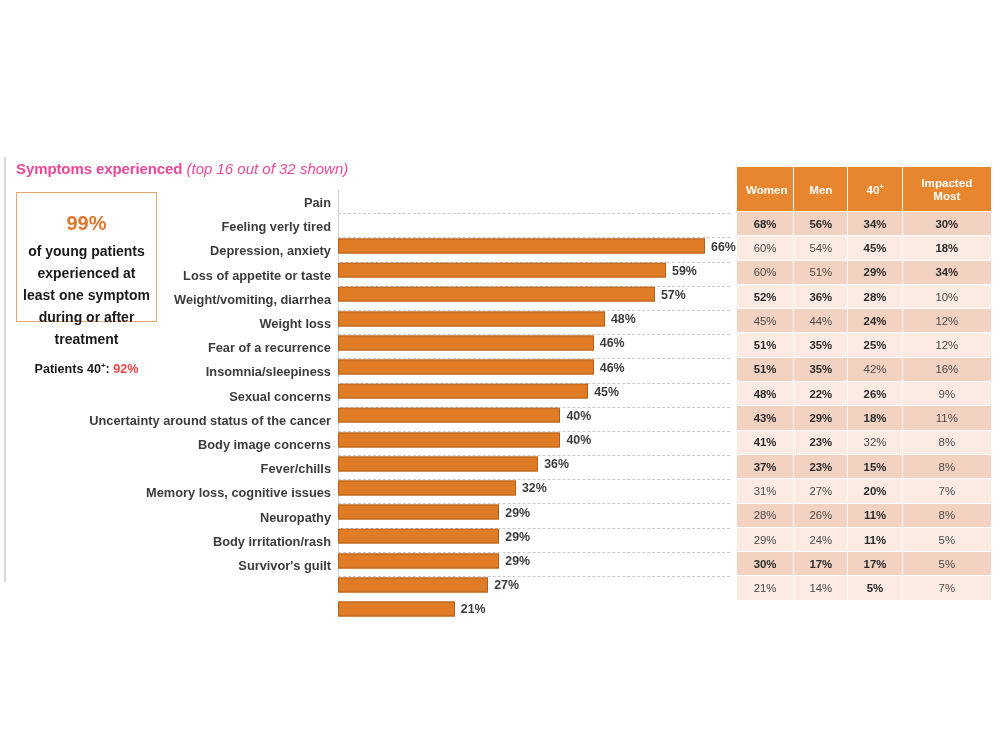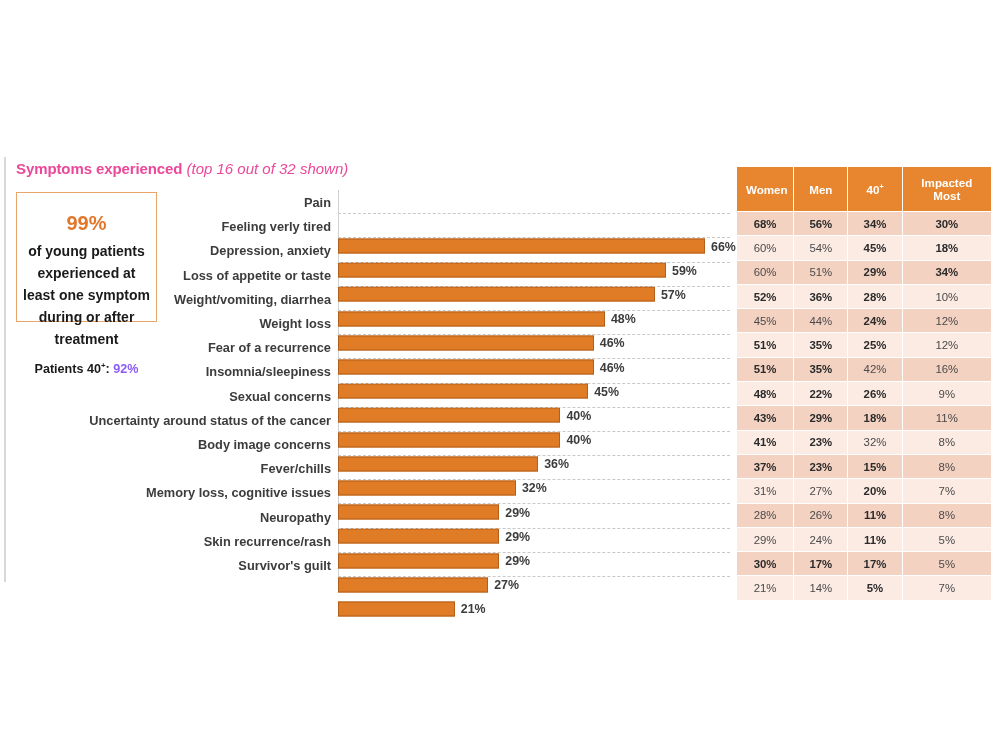--- a/index.html
+++ b/index.html
@@ -82,21 +82,21 @@
   }
   .callout .foot {
     display: block;
     margin-top: 12px;
     font-size: 12.6px;
     font-weight: bold;
     color: #1a1a1a;
     white-space: nowrap;
   }
   .callout .foot .pct {
-    color: #8b5cf6;
+    color: #ef4444;
   }
   .sup {
     font-size: 0.62em;
     vertical-align: super;
     line-height: 0;
   }
 
   
   .chart {
     position: absolute;
@@ -323,21 +323,21 @@
       </div>
       <div class="row">
         <div class="cat-label">Neuropathy</div>
         <div class="bar-wrap">
           <div class="bar" style="width: 161.258px;"></div>
           <span class="bar-value">29%</span>
         </div>
         <div class="gridline"></div>
       </div>
       <div class="row">
-        <div class="cat-label">Skin recurrence/rash</div>
+        <div class="cat-label">Body irritation/rash</div>
         <div class="bar-wrap">
           <div class="bar" style="width: 150.136px;"></div>
           <span class="bar-value">27%</span>
         </div>
         <div class="gridline"></div>
       </div>
       <div class="row">
         <div class="cat-label">Survivor's guilt</div>
         <div class="bar-wrap">
           <div class="bar" style="width: 116.773px;"></div>

